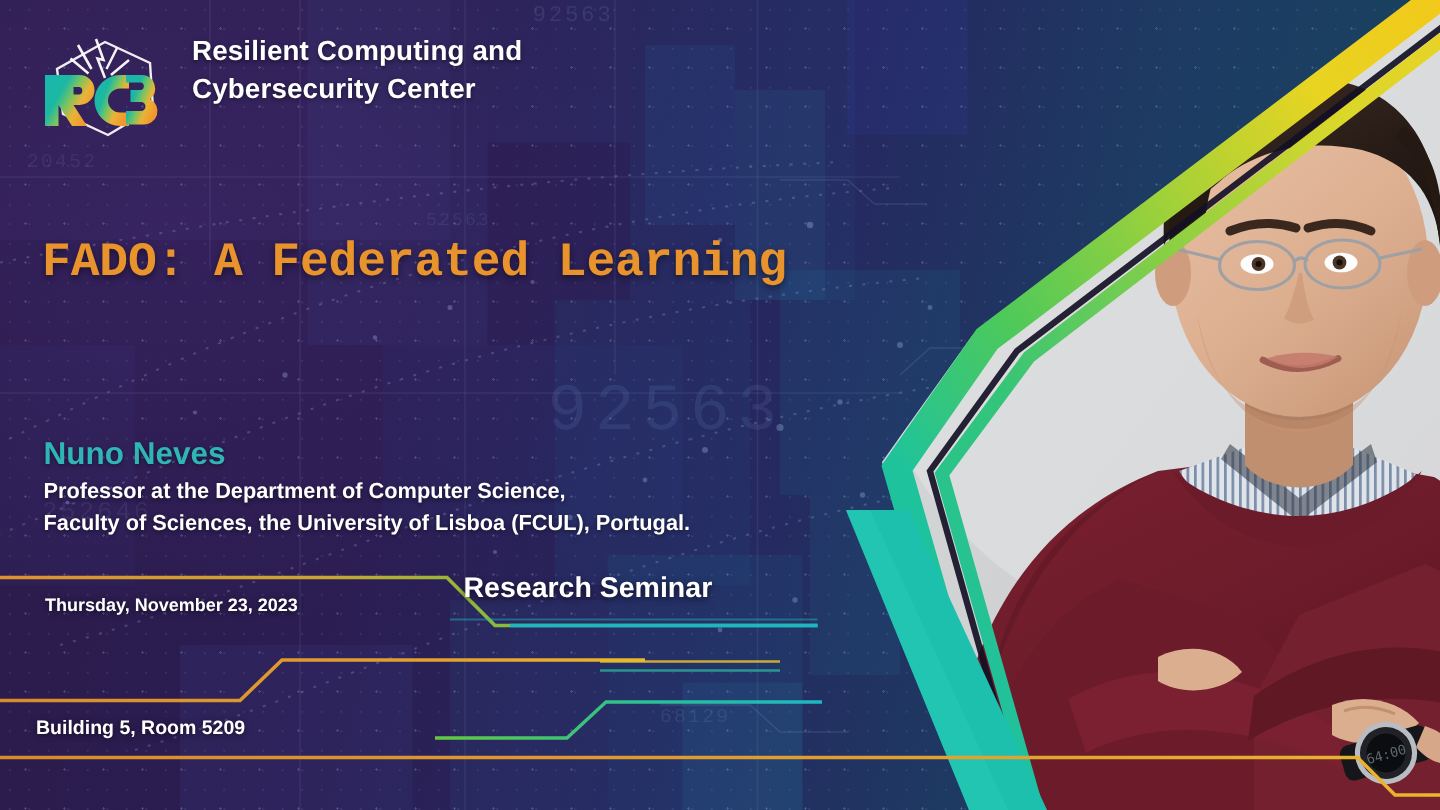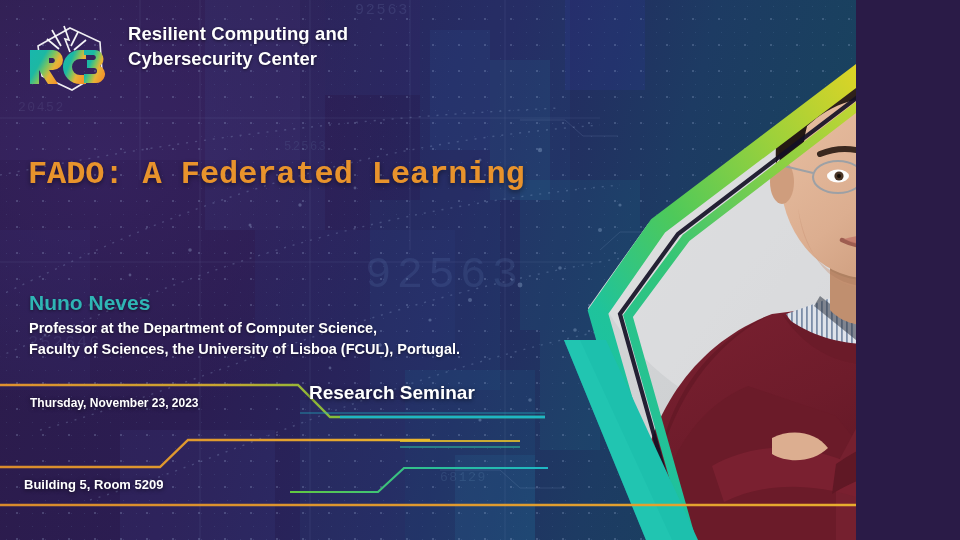--- a/index.html
+++ b/index.html
@@ -2,21 +2,21 @@
 <html><head>
 <meta charset="utf-8">
 <style>
   * { margin:0; padding:0; box-sizing:border-box; }
   html,body { width:960px; height:540px; overflow:hidden; }
   body {
     font-family:"Liberation Sans", sans-serif;
     background:#2a1b47;
     position:relative;
   }
-  #poster { position:absolute; inset:0; width:856px; height:540px; overflow:hidden; }
+  #poster { position:absolute; inset:0; width:960px; height:540px; overflow:hidden; }
 
   
   .bg-base{
     position:absolute; inset:0;
     background:
       radial-gradient(ellipse 60% 80% at 12% 30%, #34215c 0%, rgba(52,33,92,0) 60%),
       linear-gradient(105deg,#2c1b4a 0%,#2b1d52 30%,#26275f 52%,#1d3b63 72%,#19425f 88%,#174b5c 100%);
   }
   .bg-blocks{ position:absolute; inset:0; }
   .blk{ position:absolute; }

